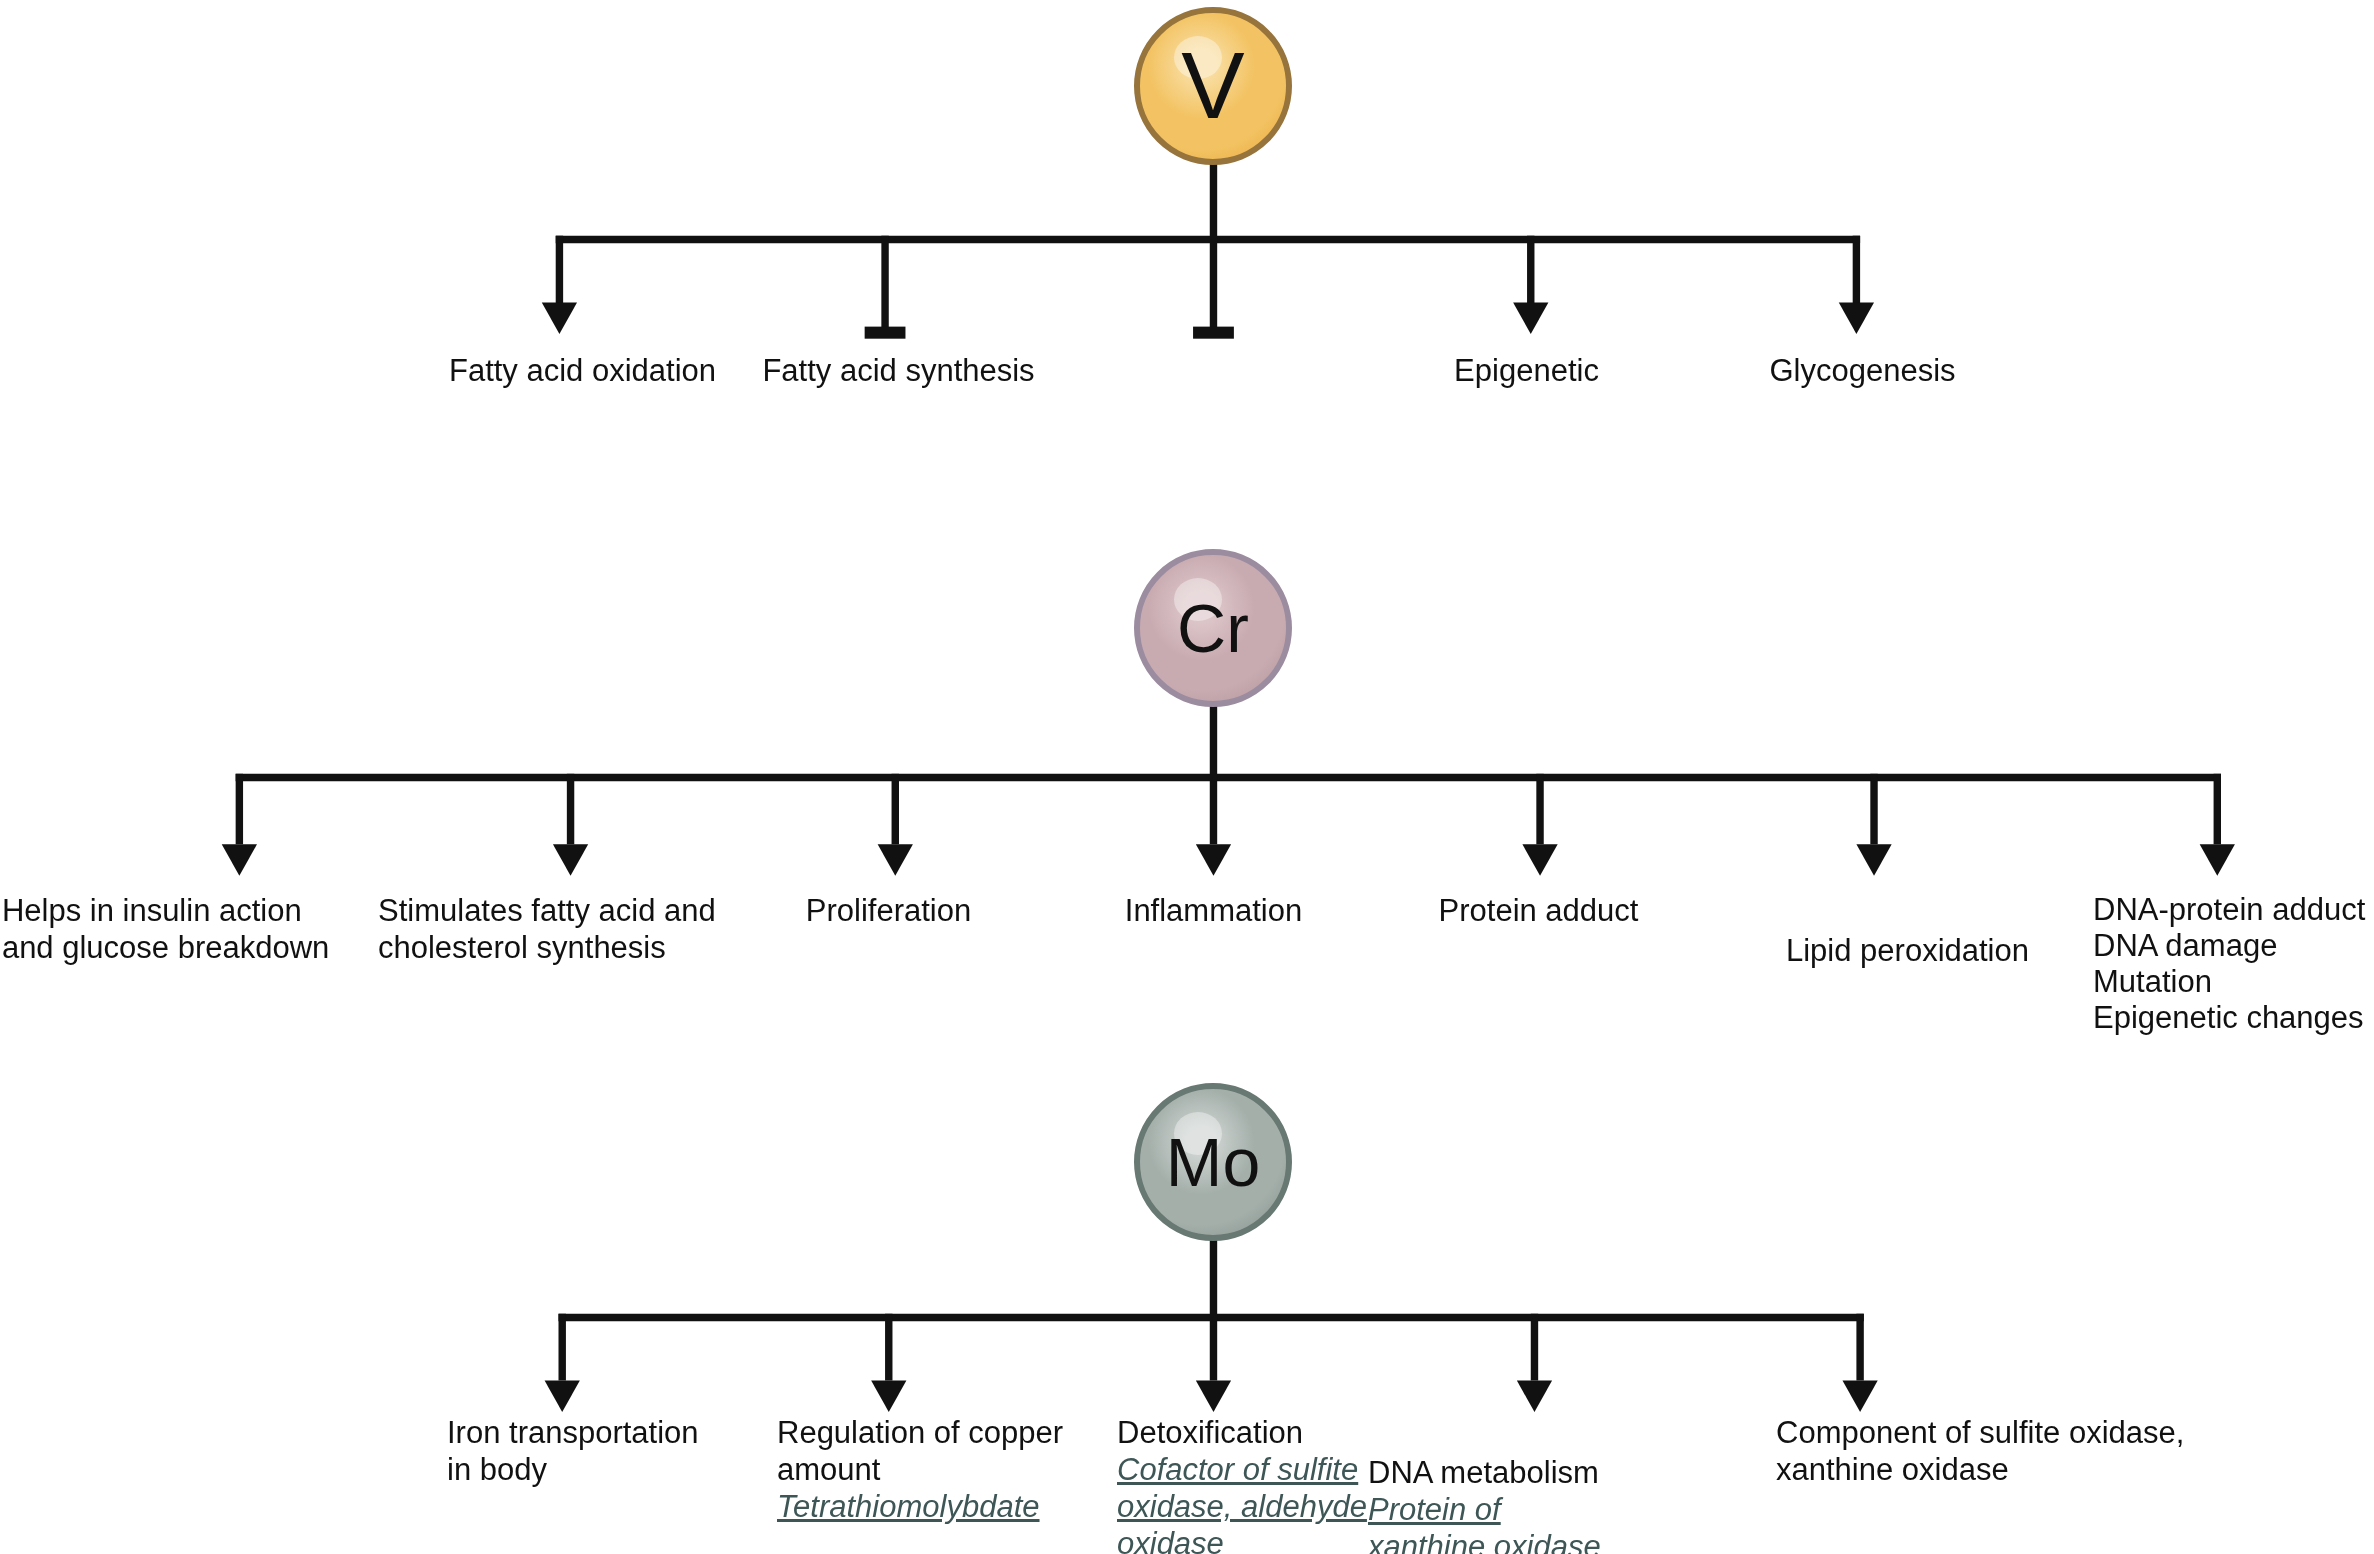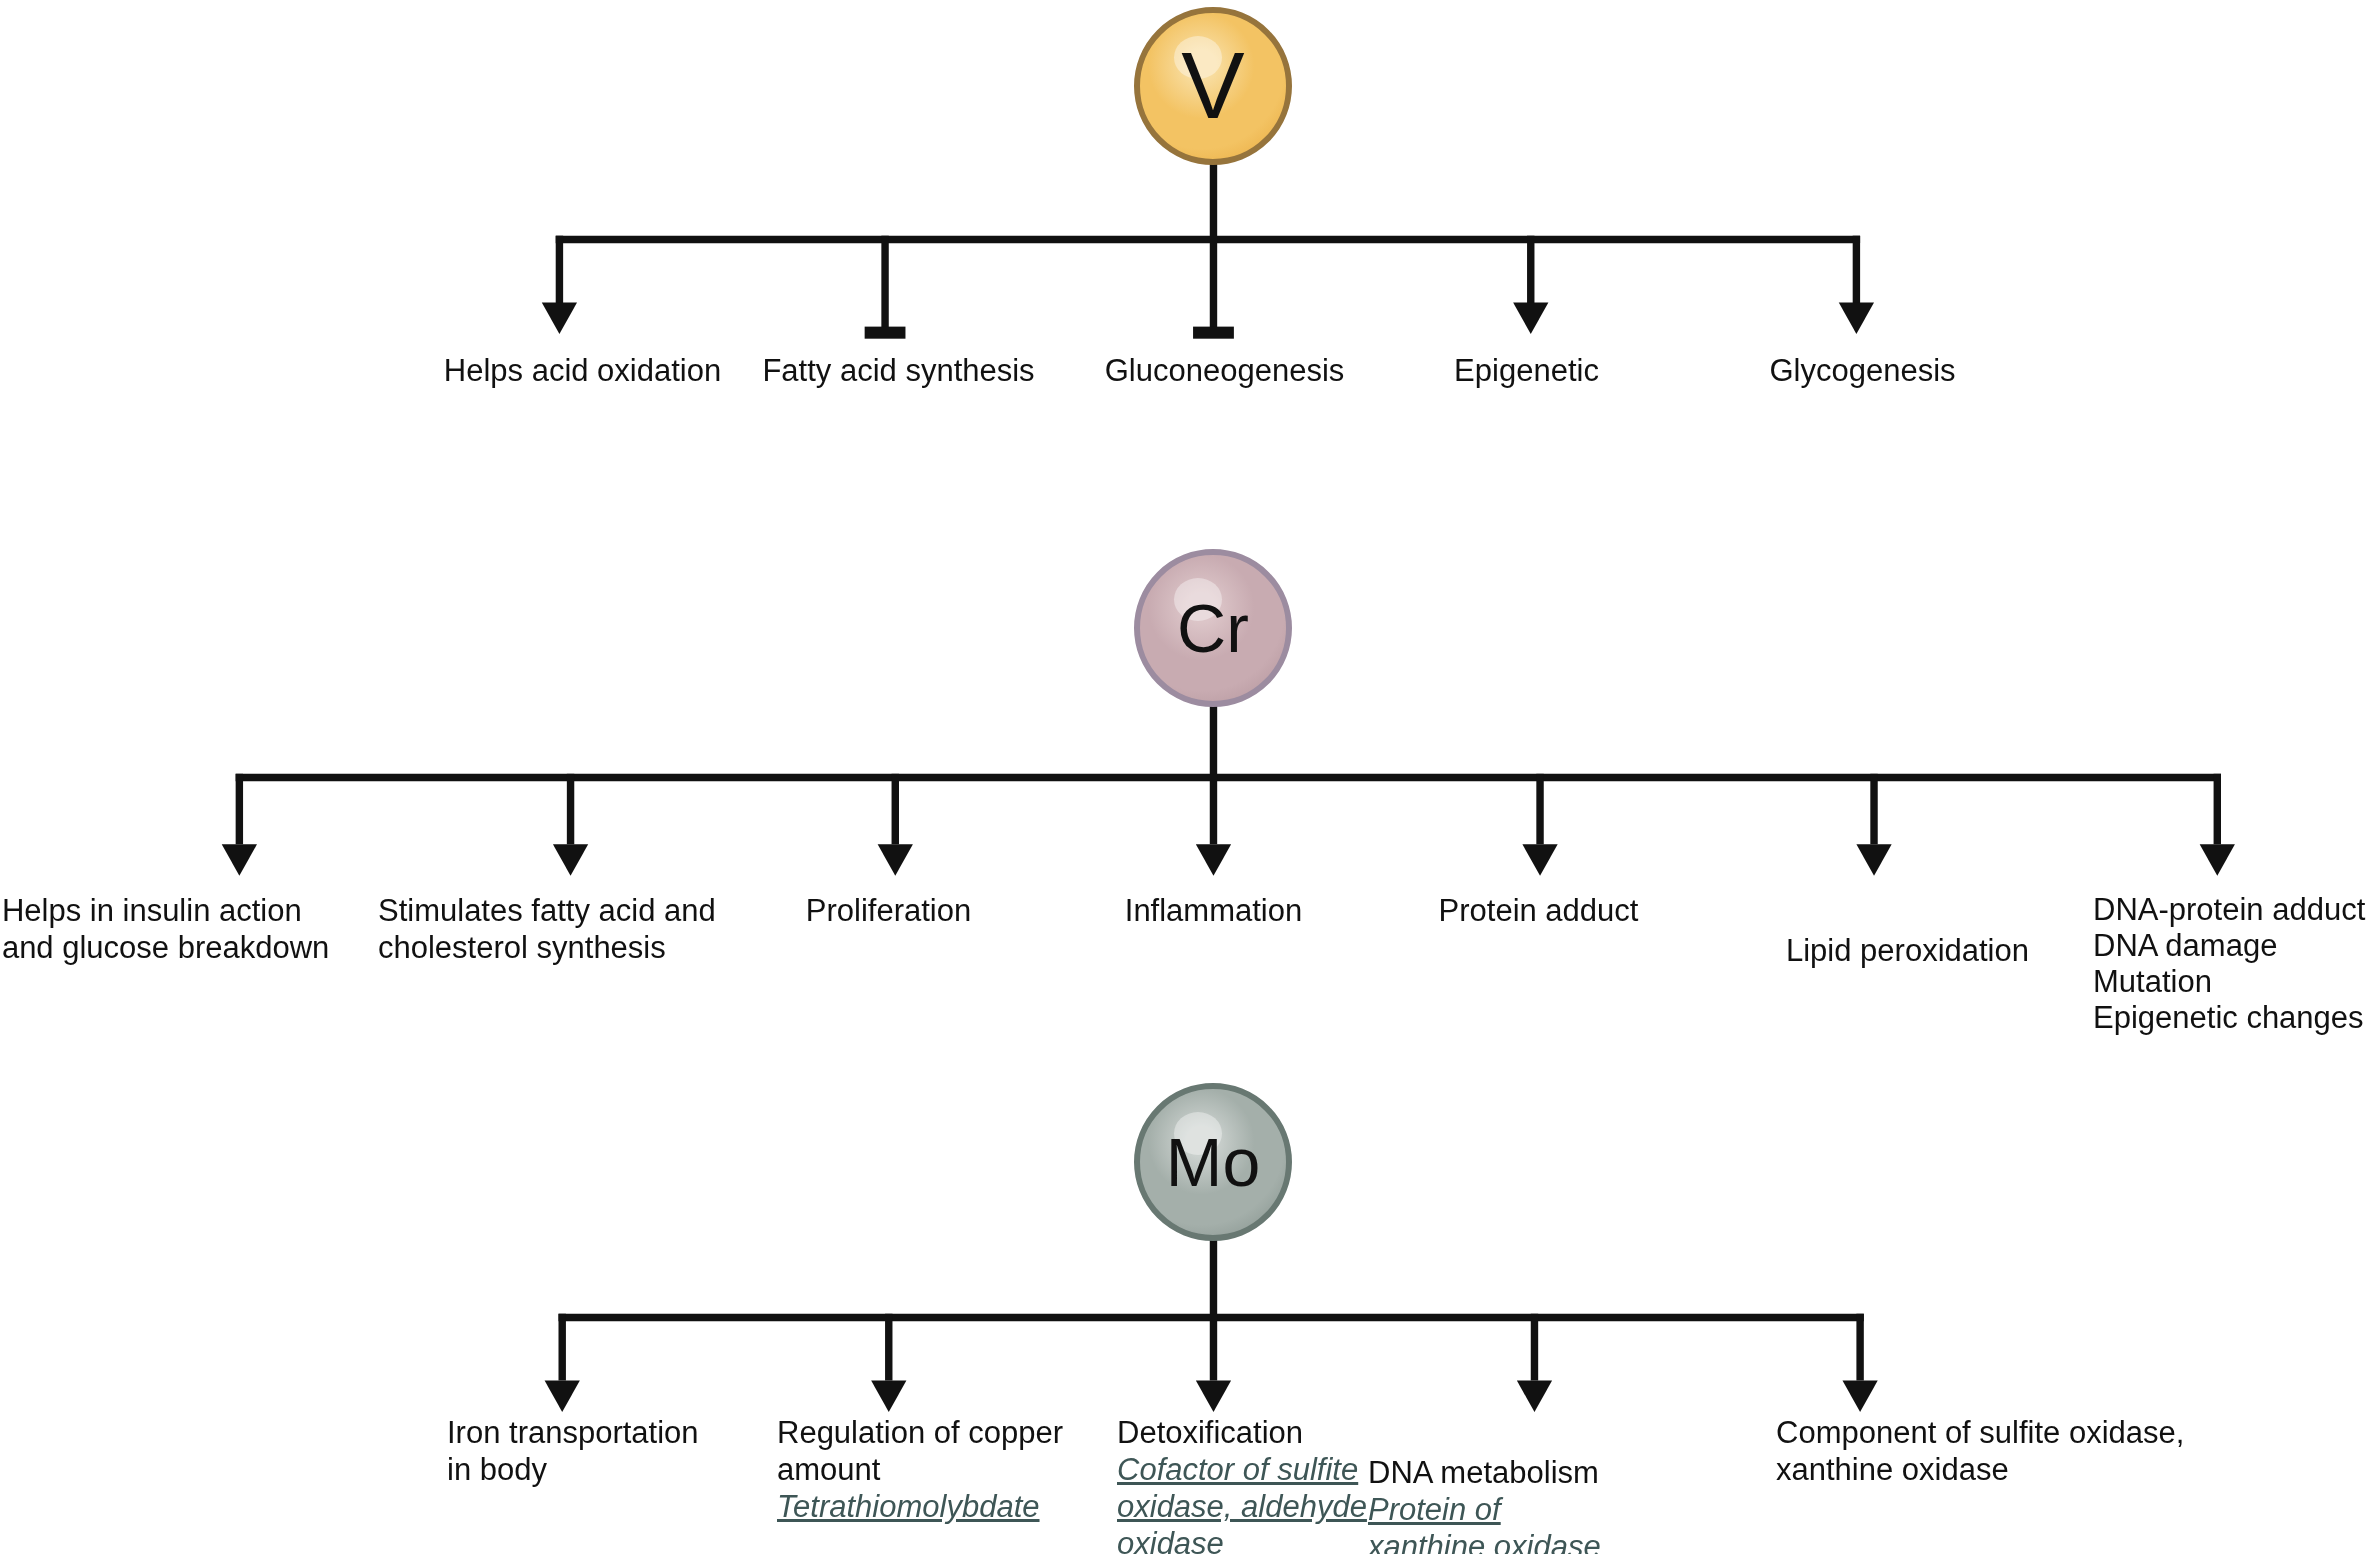--- a/index.html
+++ b/index.html
@@ -150,27 +150,24 @@
     <span class="element-symbol">V</span>
   </div>
   <div class="element-circle circle-cr" style="--fill: #C8ABB1; --hi: #DCC5C8; --rim: #B2949B; --bd: #9C8CA0;">
     <span class="element-symbol">Cr</span>
   </div>
   <div class="element-circle circle-mo" style="--fill: #A4AFAA; --hi: #CBD1CE; --rim: #83908B; --bd: #687872;">
     <span class="element-symbol">Mo</span>
   </div>
 
   <div class="label centered" style="left:304px;top:352px;">
-    <span class="line">Helps acid oxidation</span>
+    <span class="line">Fatty acid oxidation</span>
   </div>
   <div class="label centered" style="left:620px;top:352px;">
     <span class="line">Fatty acid synthesis</span>
-  </div>
-  <div class="label centered" style="left:946px;top:352px;">
-    <span class="line">Gluconeogenesis</span>
   </div>
   <div class="label centered" style="left:1248px;top:352px;">
     <span class="line">Epigenetic</span>
   </div>
   <div class="label centered" style="left:1584px;top:352px;">
     <span class="line">Glycogenesis</span>
   </div>
 
   <div class="label" style="left:1.9px;top:892px;">
     <span class="line">Helps in insulin action</span>

